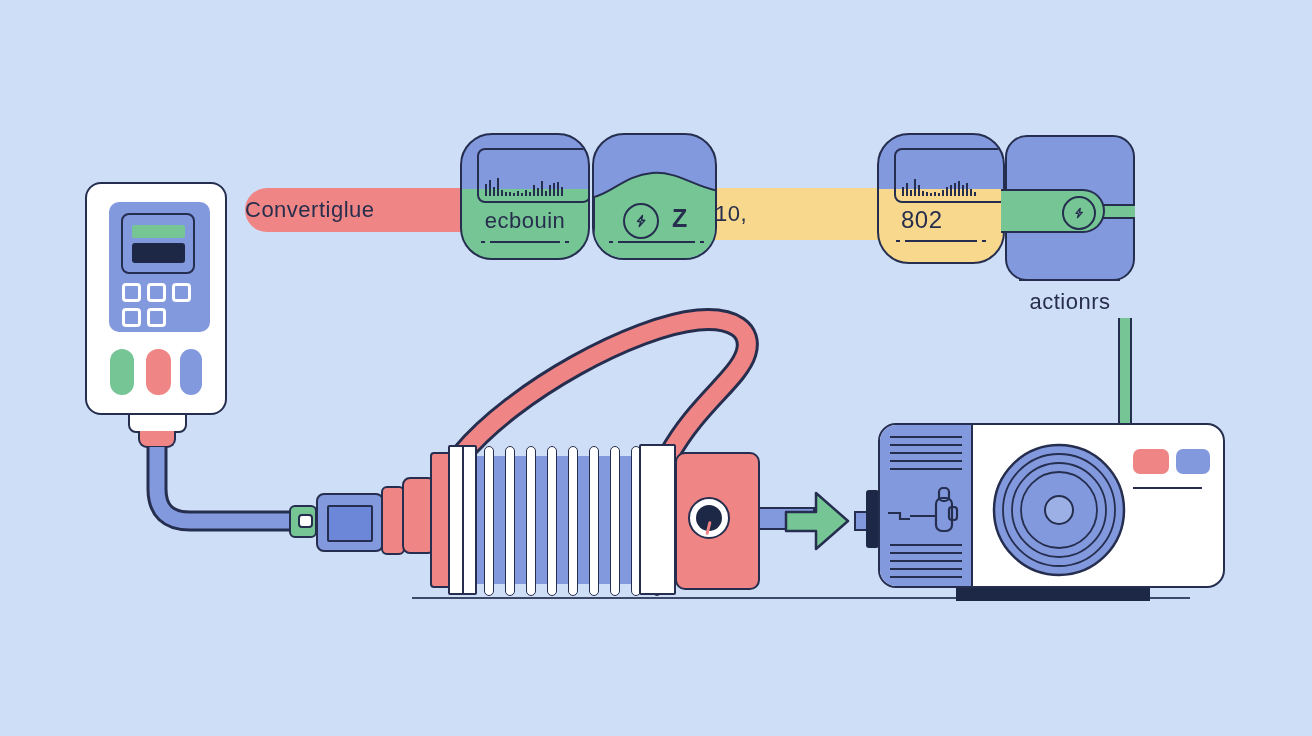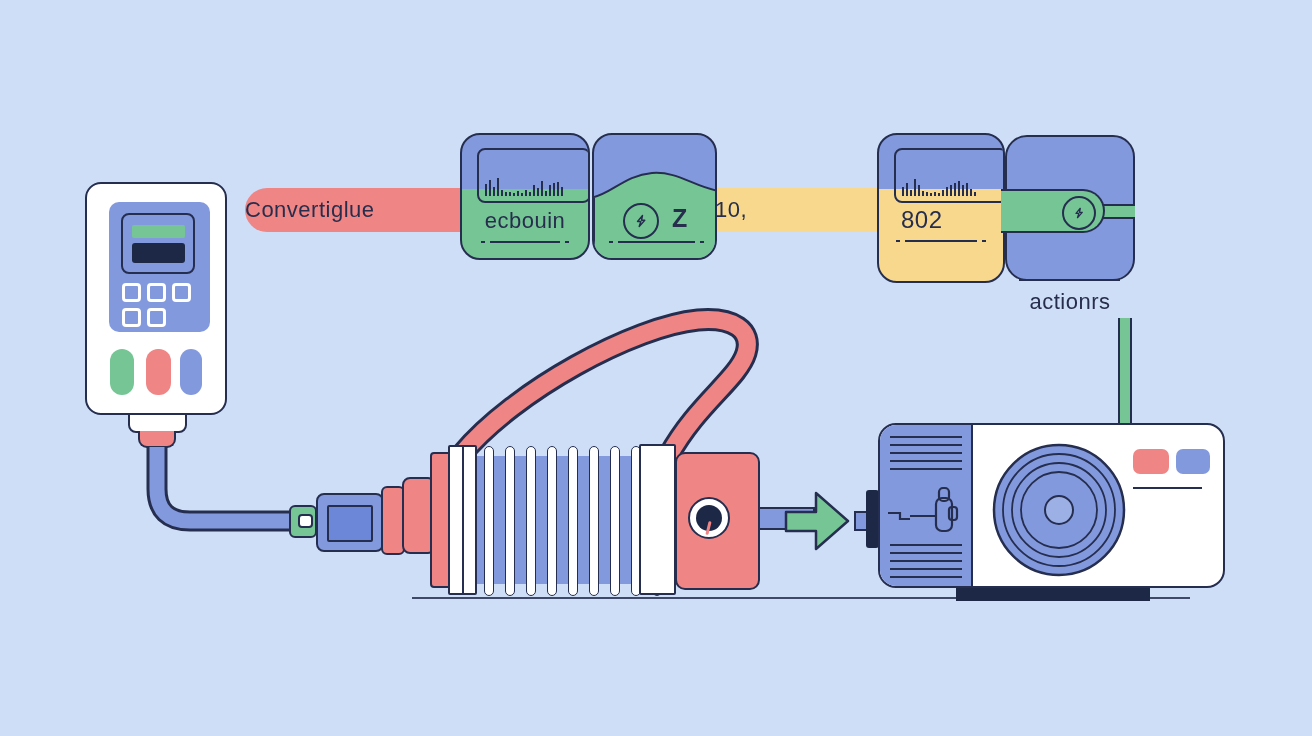--- a/index.html
+++ b/index.html
@@ -5,21 +5,21 @@
   html,body{margin:0;padding:0;}
   #stage{
     position:relative;width:1312px;height:736px;overflow:hidden;
     background:var(--bg,#cfdef7);
     font-family:"Liberation Sans", sans-serif;
   }
   .abs{position:absolute;box-sizing:border-box;}
   .lbl{font-size:22px;letter-spacing:.5px;color:var(--ink,#272e4d);}
   .center{display:flex;align-items:center;justify-content:flex-start;}
   
-  .pbox{border:2px solid var(--navy,#252e4f);border-radius:20px;overflow:hidden;}
+  .pbox{border:2px solid var(--navy,#252e4f);border-radius:32px;overflow:hidden;}
   .frame{
     position:absolute;border:2px solid var(--navy,#252e4f);border-radius:8px;
     display:flex;align-items:flex-end;gap:2px;padding:0 6px 5px 6px;
   }
   .frame i{display:block;width:2px;background:var(--navy,#252e4f);}
   .u-line{position:absolute;height:2px;background:var(--navy,#252e4f);}
   .u-line::before,.u-line::after{content:"";position:absolute;top:0;width:4px;height:2px;background:var(--navy,#252e4f);}
   .u-line::before{left:-9px}.u-line::after{right:-9px}
   .bolt-circle{
     position:absolute;border:2px solid var(--navy,#252e4f);border-radius:50%;
@@ -37,21 +37,21 @@
 <body>
 
 <div id="stage">
 
   <div class="abs" style="left:412px;top:597px;width:778px;height:2px;background:var(--navy);opacity:.85;"></div>
 
   <div class="abs center" style="left:245px;top:188px;width:222px;height:44px;background:var(--red);border-radius:22px 0 0 22px;">
     <span class="lbl">Convertiglue</span>
   </div>
 
-  <div class="abs center" style="left:715px;top:188px;width:164px;height:44px;background:var(--yellow);">
+  <div class="abs center" style="left:715px;top:188px;width:164px;height:52px;background:var(--yellow);">
     <span class="lbl">10,</span>
   </div>
 
   <div class="abs pbox" style="left:460px;top:133px;width:130px;height:127px;background:linear-gradient(180deg,var(--blue) 0 54px,var(--green) 54px 100%);">
     <div class="frame" style="left:15px;top:13px;width:98px;height:46px;">
         <i style="height: 12px;"></i>
         <i style="height: 16px;"></i>
         <i style="height: 9px;"></i>
         <i style="height: 18px;"></i>
         <i style="height: 6px;"></i>
@@ -81,21 +81,21 @@
     </svg>
     <div class="bolt-circle" style="left:29px;top:68px;width:32px;height:32px;background:var(--green);">
       <svg width="14" height="14" viewBox="0 0 14 14">
         <path d="M8.5,1.5 L3.5,7.5 H6.8 L5.2,12.5 L10.8,6.2 H7.6 Z" fill="none" stroke="var(--navy)" stroke-width="1.4" stroke-linejoin="round"></path>
       </svg>
     </div>
     <div class="abs lbl" style="left:78px;top:69px;font-size:25px;font-weight:bold;">Z</div>
     <div class="u-line" style="left:24px;right:20px;top:106px;"></div>
   </div>
 
-  <div class="abs pbox" style="left:877px;top:133px;width:128px;height:150px;background:linear-gradient(180deg,var(--blue) 0 54px,var(--yellow) 54px 100%);">
+  <div class="abs pbox" style="left:877px;top:133px;width:128px;height:131px;background:linear-gradient(180deg,var(--blue) 0 54px,var(--yellow) 54px 100%);">
     <div class="frame" style="left:15px;top:13px;width:98px;height:46px;">
         <i style="height: 9px;"></i>
         <i style="height: 13px;"></i>
         <i style="height: 6px;"></i>
         <i style="height: 17px;"></i>
         <i style="height: 11px;"></i>
         <i style="height: 5px;"></i>
         <i style="height: 4px;"></i>
         <i style="height: 3px;"></i>
         <i style="height: 4px;"></i>

